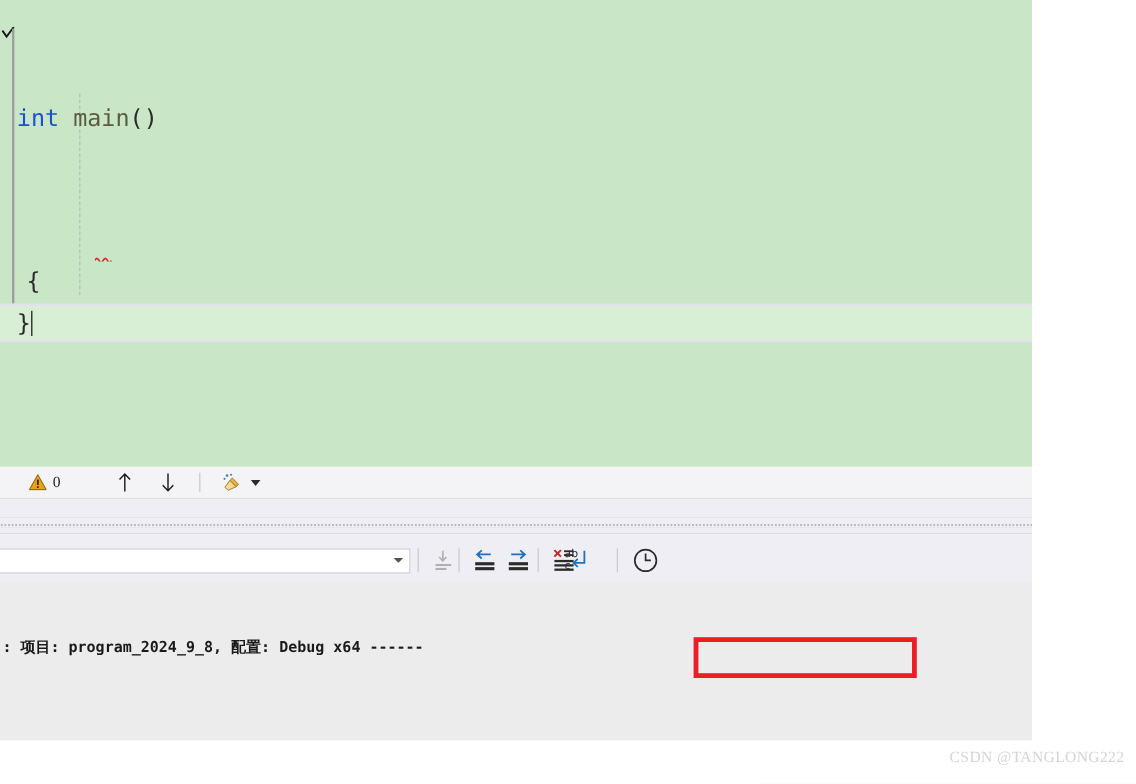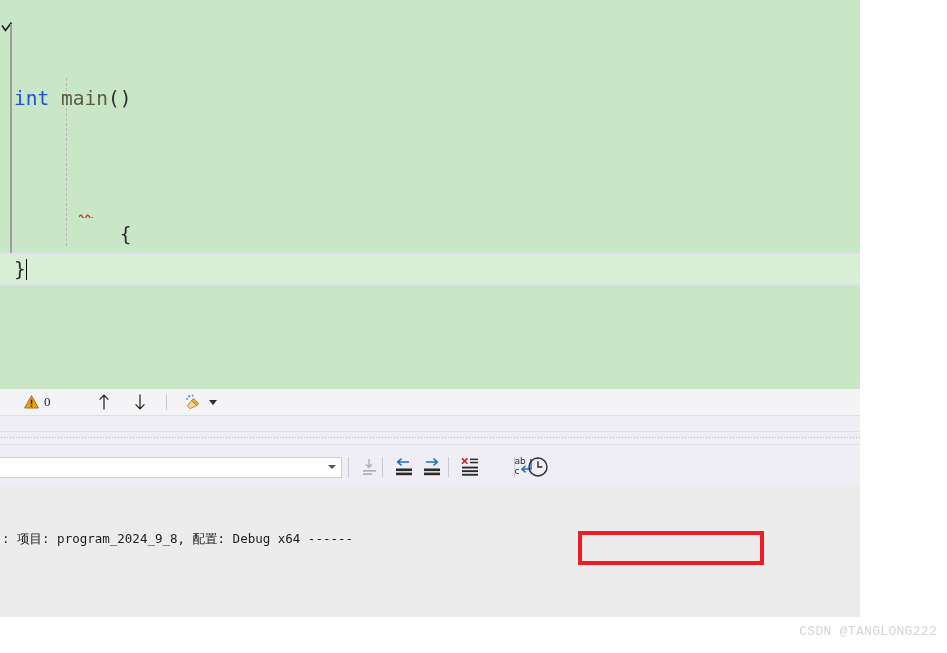--- a/index.html
+++ b/index.html
@@ -16,21 +16,20 @@
   }
 
   
   #editor {
     position: absolute;
     left: 0; top: 0;
     width: 860px;
     height: 389px;
     background: #c9e7c6;
     overflow: hidden;
-    text-align: right;
   }
   #editor-gutter {
     position: absolute;
     left: 0; top: 0;
     width: 14px;
     height: 100%;
   }
   
   .collapse-chevron {
     position: absolute;
@@ -224,41 +223,41 @@
   #output-text {
     position: absolute;
     left: 2px;
     top: 4px;
     font-family: "DejaVu Sans Mono", "Liberation Mono", monospace;
     font-size: 12.5px;
     line-height: 20px;
     color: #1a1a1a;
     white-space: pre;
   }
-  .out-line { height: 20px; }
+  .out-line { height: 20px; font-weight: bold; }
   .out-blank { height: 20px; }
 
   
   #error-highlight-box {
     position: absolute;
     left: 578px;
     top: 531px;
     width: 186px;
     height: 34px;
     border: 4px solid #ee1c25;
     background: transparent;
     box-sizing: border-box;
   }
 
   
   #watermark {
     position: absolute;
     right: 10px;
     bottom: 14px;
-    font-family: Liberation Mono, monospace;
+    font-family: Liberation Serif, serif;
     font-size: 13px;
     color: #d4d4d4;
     letter-spacing: .3px;
     white-space: nowrap;
   }
 </style>
 </head>
 <body>
 
 <div id="editor">
@@ -378,21 +377,21 @@
   <svg width="24" height="24" viewBox="0 0 24 24">
     <path d="M4 3.4 L9.4 8.8 M9.4 3.4 L4 8.8" stroke="#cc2222" stroke-width="1.6" fill="none"></path>
     <rect x="12" y="3.6" width="8" height="1.5" fill="#2b2b2b"></rect>
     <rect x="12" y="6.8" width="8" height="1.5" fill="#2b2b2b"></rect>
     <rect x="4" y="11.6" width="16" height="1.9" fill="#2b2b2b"></rect>
     <rect x="4" y="15.2" width="16" height="1.9" fill="#2b2b2b"></rect>
     <rect x="4" y="18.8" width="16" height="1.9" fill="#2b2b2b"></rect>
   </svg>
 </div>
 
-<div class="ot-btn" style="left:512px;">
+<div class="ot-btn" style="left:468px;">
   <svg width="24" height="24" viewBox="0 0 24 24">
     <text x="2.5" y="9" font-family="DejaVu Sans, sans-serif" font-size="9" fill="#2b2b2b">ab</text>
     <text x="2.5" y="19" font-family="DejaVu Sans, sans-serif" font-size="9" fill="#2b2b2b">c</text>
     <path d="M19 4 L19 14 L10.5 14 M13.5 10.8 L10 14.2 L13.5 17.4" stroke="#1f6fc4" stroke-width="1.5" fill="none"></path>
   </svg>
 </div>
 
 <div class="ot-sep" style="left:514px;"></div>
 
 <div class="ot-btn" style="left:526px;">

